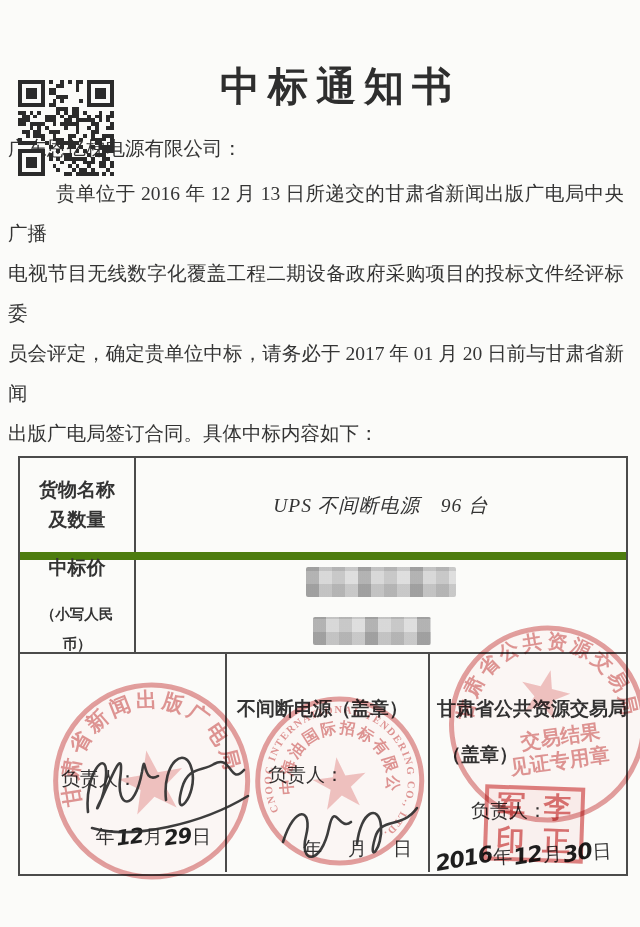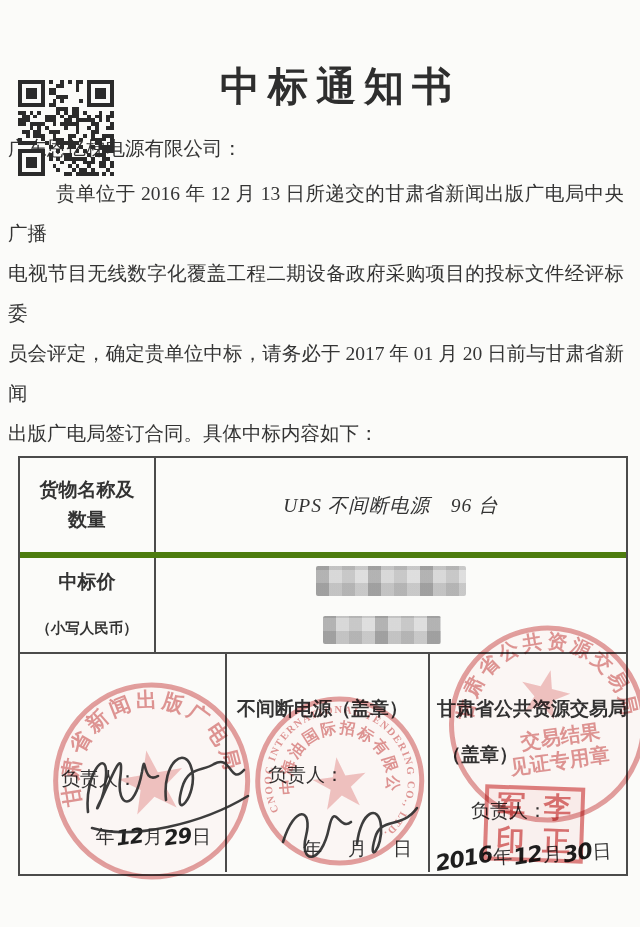--- a/index.html
+++ b/index.html
@@ -31,25 +31,25 @@
   .body-para .bline { line-height:40px; text-align:justify; }
   .body-para .bline.first { text-indent:48px; }
 
   
   .btable {
     position:relative; margin:2px 0 0 18px; width:610px; height:420px;
     border:2px solid #4b4b4b; background:transparent;
   }
   .trow { display:flex; width:100%; }
   .row1 { height:94px; }
-  .row2 { height:100px; border-top:6px solid #4d7c0f; }
+  .row2 { height:100px; border-top:8px solid #4d7c0f; }
   .row3 { height:220px; border-top:2px solid #4b4b4b; }
   .cell { position:relative; }
   .label-cell {
-    width:136px; border-right:2px solid #4b4b4b;
+    width:116px; border-right:2px solid #4b4b4b;
     display:flex; flex-direction:column; align-items:center; justify-content:center;
     text-align:center; font-size:19px; line-height:30px; font-weight:600; color:#333;
     padding:0 11px;
   }
   .value-cell { flex:1; display:flex; flex-direction:column; align-items:center; justify-content:center;font-style:italic; }
   .goods-value { font-size:19.5px; color:#343434; letter-spacing:1px; }
   .price-sub { font-size:14.5px; font-weight:600; margin-top:16px; letter-spacing:0; }
 
   .mosaic { filter:blur(0.7px); border-radius:2px;
     background-color:#d9d9d9;

